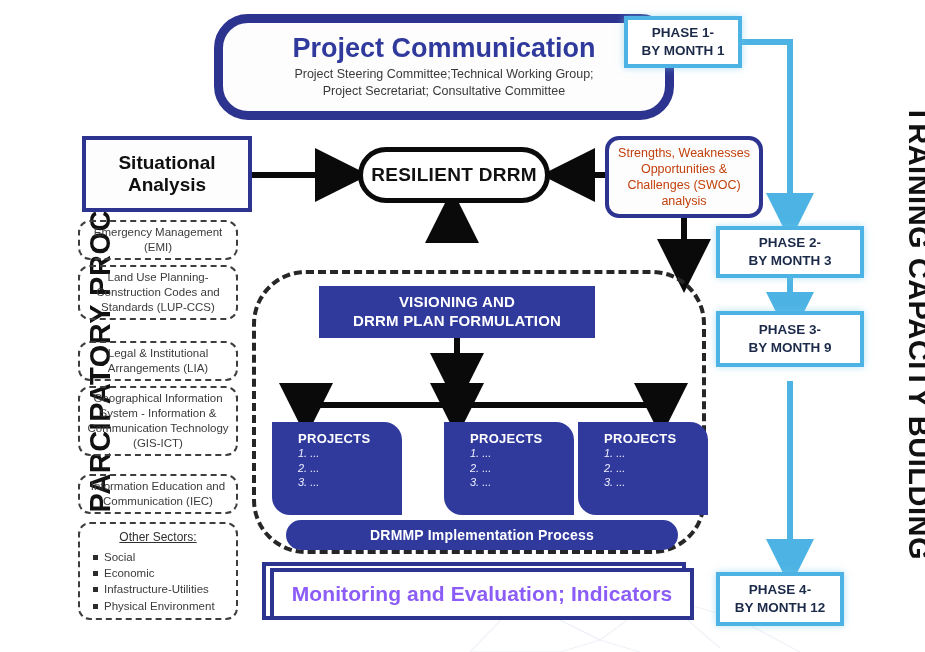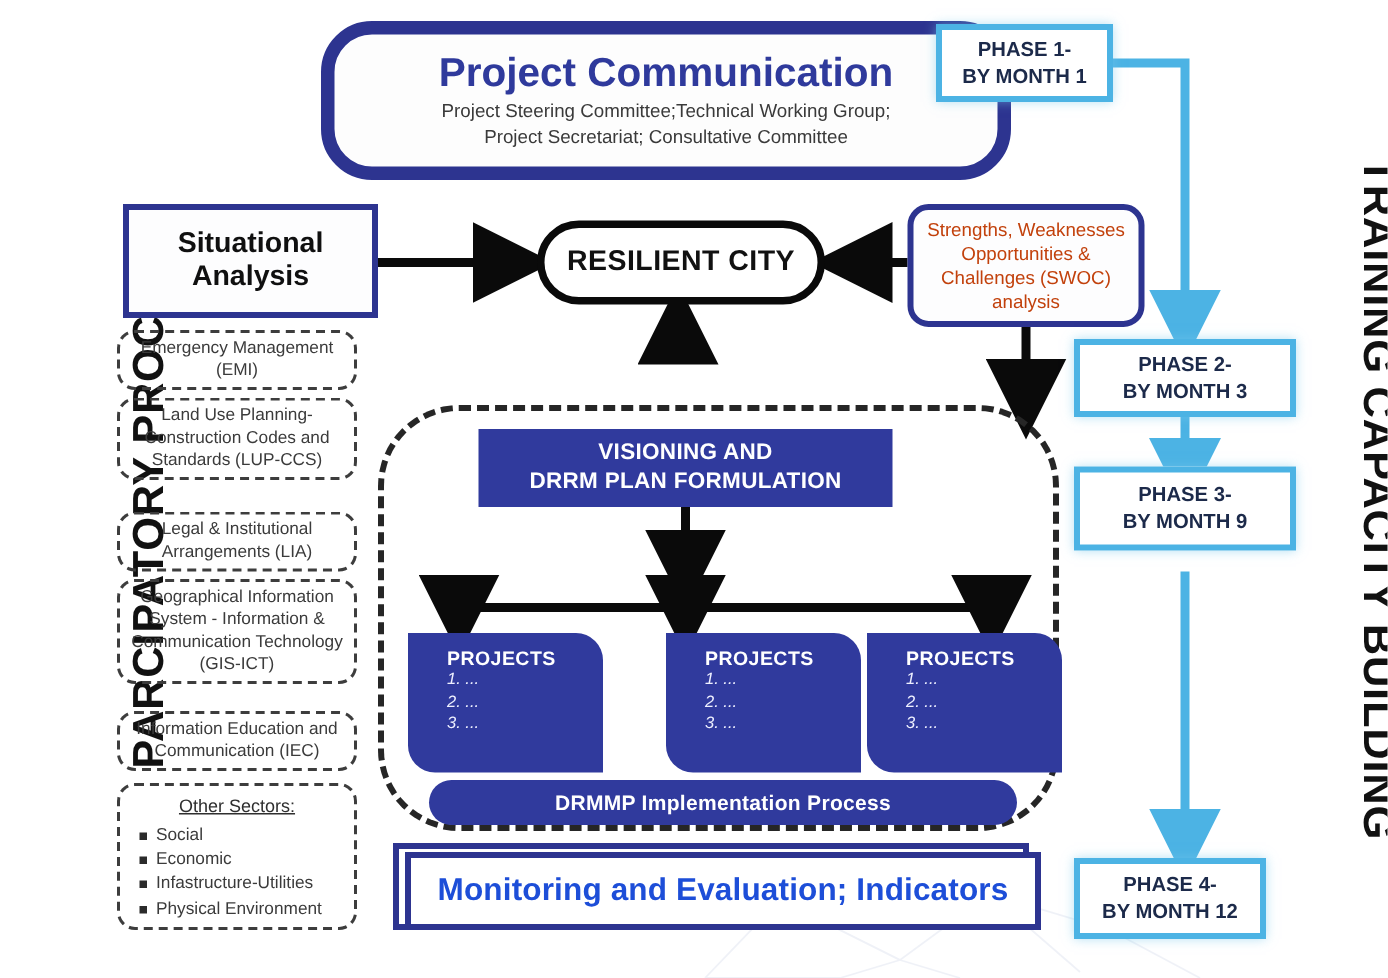--- a/index.html
+++ b/index.html
@@ -111,21 +111,21 @@
   }
 
   
   #me-shadow{
     position:absolute;left:262px;top:562px;width:424px;height:58px;
     border:4px solid #2d3490;background:transparent;box-sizing:border-box;
   }
   #me-box{
     left:270px;top:568px;width:424px;height:52px;
     border:4px solid #2d3490;background:#ffffff;
-    font-size:21px;font-weight:bold;color:#1d4ed8;letter-spacing:.1px;
+    font-size:21px;font-weight:bold;color:#8b5cf6;letter-spacing:.1px;
   }
 
   
   .sector{
     position:absolute;left:78px;width:160px;box-sizing:border-box;
     border:2.5px dashed #3d3d3d;border-radius:12px;background:transparent;
     display:flex;align-items:center;justify-content:center;text-align:center;
     font-size:11.5px;color:#3b3b3b;line-height:1.3;padding:3px 6px;
   }
   #sector-0{top:220px;height:40px;}
@@ -217,21 +217,21 @@
     </div>
   </div>
 
   <div class="box" id="situational">
     <div>
       <div>Situational</div>
       <div>Analysis</div>
     </div>
   </div>
 
-  <div class="box" id="resilient-city">RESILIENT CITY</div>
+  <div class="box" id="resilient-city">RESILIENT DRRM</div>
 
   <div class="box" id="swoc">
     <div>
       <div>Strengths, Weaknesses</div>
       <div>Opportunities &amp;</div>
       <div>Challenges (SWOC)</div>
       <div>analysis</div>
     </div>
   </div>
 

